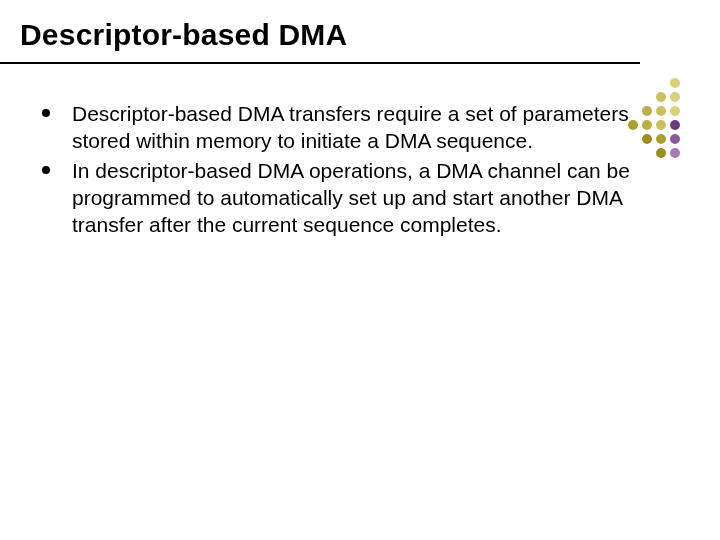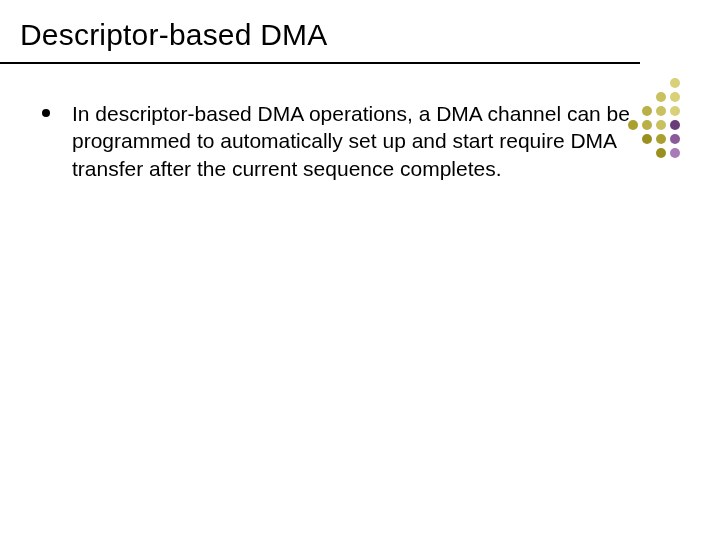--- a/index.html
+++ b/index.html
@@ -16,21 +16,21 @@
     width: 720px;
     height: 540px;
     position: relative;
     box-sizing: border-box;
   }
   .title {
     position: absolute;
     top: 18px;
     left: 20px;
     font-size: 30px;
-    font-weight: normal;
+    font-weight: bold;
     color: #000;
     letter-spacing: 0.2px;
   }
   .title-underline {
     position: absolute;
     top: 62px;
     left: 0;
     width: 640px;
     height: 2px;
     background: #000;
@@ -97,17 +97,21 @@
       <div class="d" style="top: 56px; left: 18px; background: rgb(154, 144, 32);"></div>
       <div class="d" style="top: 56px; left: 32px; background: rgb(169, 160, 48);"></div>
       <div class="d" style="top: 56px; left: 46px; background: rgb(138, 90, 154);"></div>
       <div class="d" style="top: 70px; left: 32px; background: rgb(154, 144, 32);"></div>
       <div class="d" style="top: 70px; left: 46px; background: rgb(168, 122, 184);"></div>
     </div>
 
   <div class="content" id="content">
       <div class="bullet-item">
         <div class="bullet-dot"></div>
-        <div class="bullet-text">In descriptor-based DMA operations, a DMA channel can be programmed to automatically set up and start require DMA transfer after the current sequence completes.</div>
+        <div class="bullet-text">Descriptor-based DMA transfers require a set of parameters stored within memory to initiate a DMA sequence.</div>
+      </div>
+      <div class="bullet-item">
+        <div class="bullet-dot"></div>
+        <div class="bullet-text">In descriptor-based DMA operations, a DMA channel can be programmed to automatically set up and start another DMA transfer after the current sequence completes.</div>
       </div>
     </div>
 
 </div>
 
 </body></html>

